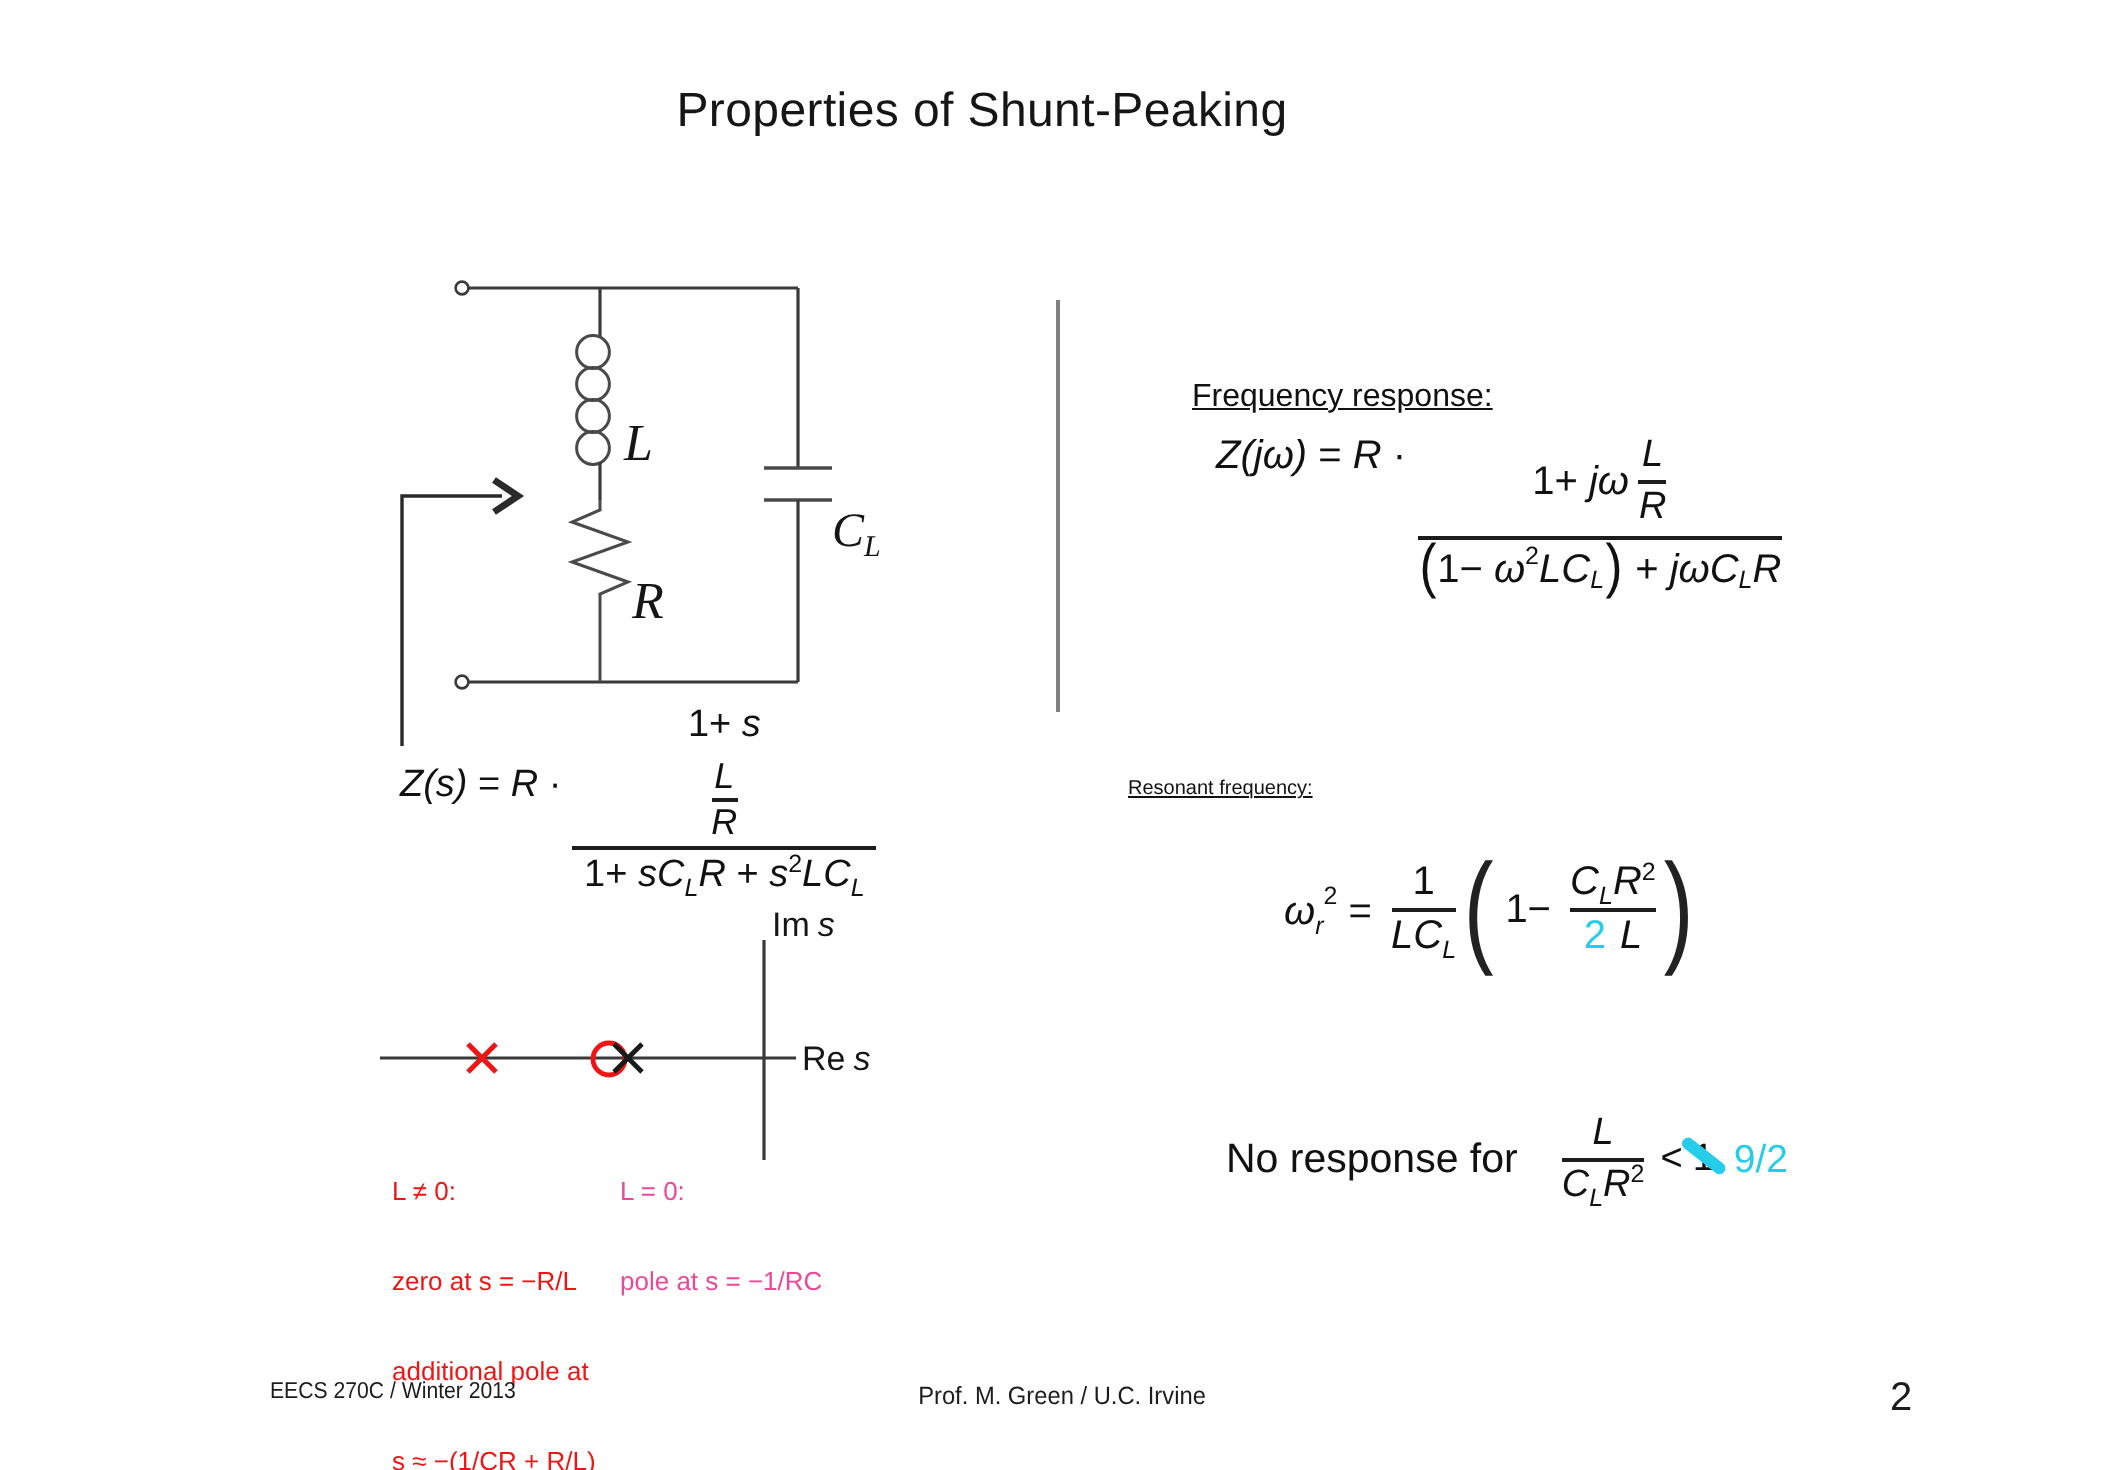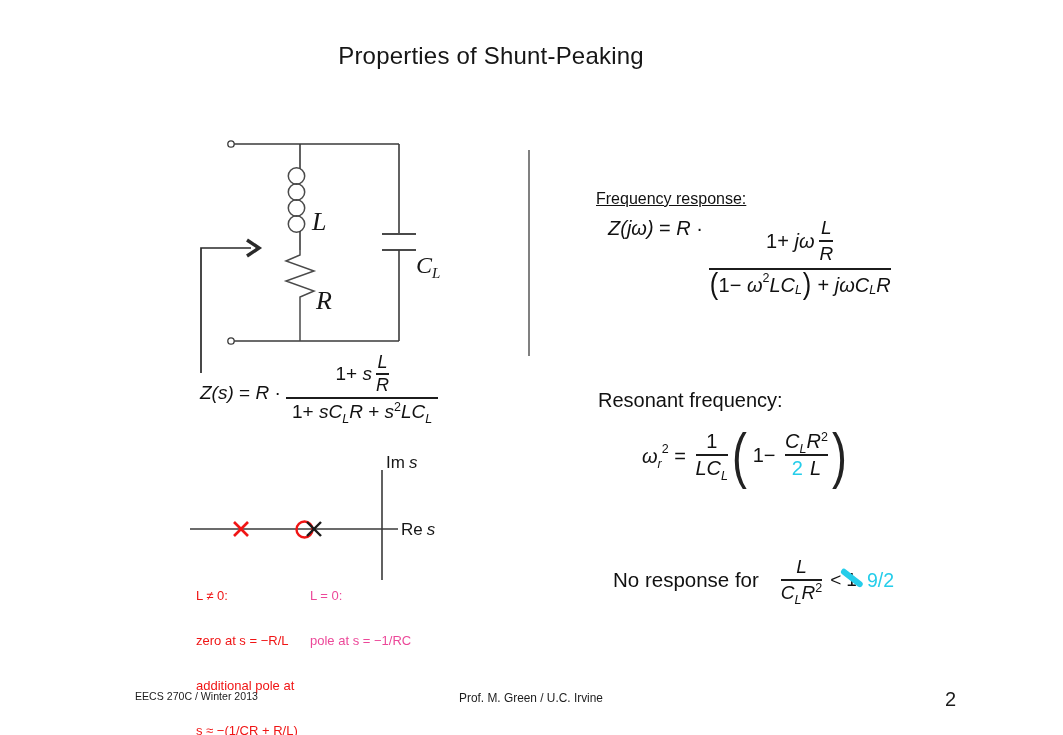--- a/index.html
+++ b/index.html
@@ -19,36 +19,36 @@
   .frow { display:flex; align-items:flex-start; }
   .frac { display:inline-flex; flex-direction:column; align-items:center; }
   .frac .bar { align-self:stretch; height:2px; background:#1c1c1c; margin:1px 0; }
   .sb { font-size:12.5px; font-style:italic; position:relative; top:5px; }
   .sp { font-size:12.5px; position:relative; top:-7px; }
   .tok { white-space:pre; }
 
   
   .zs { left:200px; top:352px; font-size:19px; }
   .zs .lhs { margin-top:30px; white-space:pre; }
-  .zs .numrow { display:flex; align-items:center; justify-content:center; gap:4px; }
+  .zs .numrow { display:flex; align-items:center; justify-content:center; gap:4px;flex-direction:column; }
   .zs .mini { font-size:18px; }
   .zs .mini .bar { margin:0; height:2px; }
   .zs .den { padding:1px 6px 0 6px; white-space:pre; }
 
   
   .freq-head { left:596px; top:190px; font-size:16px; text-decoration:underline; }
   .freq { left:608px; top:217px; font-size:20px; }
   .freq .lhs { white-space:pre; }
   .freq .numrow { display:flex; align-items:center; justify-content:center; gap:5px; padding-bottom:2px;}
   .freq .mini { font-size:19px; }
   .freq .den { padding-top:1px; white-space:pre; display:flex; align-items:center; }
   .p30 { font-size:30px; line-height:26px; font-weight:400; transform:scaleX(.85); display:inline-block; position:relative; top:-1px;}
 
   
-  .res-head { left:598px; top:389px; font-size:20px; }
+  .res-head { left:564px; top:389px; font-size:10px;text-decoration:underline; }
   .res { left:642px; top:428px; font-size:20px; display:flex; align-items:center; }
   .res .frac { margin:0 4px; }
   .cyan { color:#25cdea; }
   .p60 { font-size:62px; line-height:54px; transform:scale(.72,1); display:inline-block; font-weight:400; color:#222; margin:0 -3px; }
 
   
   .nores { left:613px; top:556px; font-size:20.5px; display:flex; align-items:center; }
   .nores .frac { font-size:19px; margin-left:22px; }
   .nores .lt { margin:0 5px 0 8px; font-size:19px; }
   .struck { position:relative; font-size:19px; display:inline-block; }

